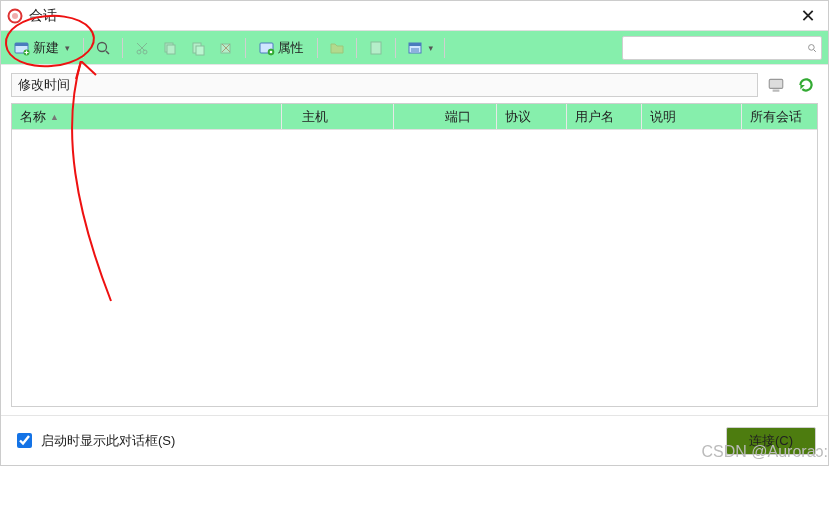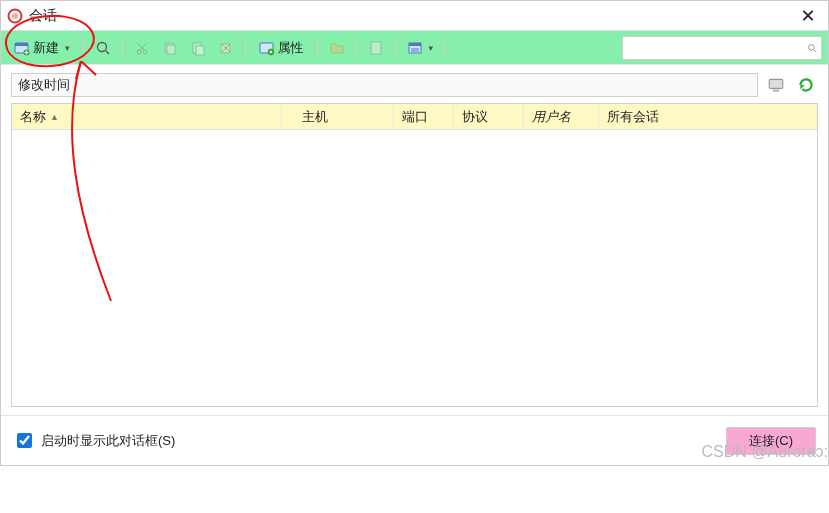--- a/index.html
+++ b/index.html
@@ -23,38 +23,38 @@
   .searchbox { flex: 1; height: 24px; border: 1px solid #cfcfcf; border-radius: 2px; display:flex; align-items:center; padding: 0 4px; margin-left: 6px; background:#fff; max-width: 200px; margin-left:auto; }
   .searchbox input { border:none; outline:none; flex:1; font-size:13px; background:transparent; }
 
   
   .pathbar { height: 28px; margin: 6px 10px 4px; display:flex; align-items:center; gap:6px; }
   .pathbar .path { flex:1; border:1px solid #cfcfcf; height:24px; display:flex; align-items:center; padding:0 6px; background:#fafafa; }
   .pathbar .ibtn { width:24px; height:24px; display:flex; align-items:center; justify-content:center; cursor:pointer; }
 
   
   .listwrap { flex:1; margin: 0 10px 8px; border:1px solid #cfcfcf; display:flex; flex-direction:column; overflow:hidden; }
-  .listhdr { height: 26px; display:flex; border-bottom:1px solid #e0e0e0; background:#fef9c3; }
+  .listhdr { height: 26px; display:flex; border-bottom:1px solid #e0e0e0; background:#86efac; }
   .col { border-right:1px solid #e8e8e8; padding: 4px 8px; display:flex; align-items:center; gap:4px; font-size:13px; }
   .col.name { flex: 0 0 270px; }
   .col.host { flex: 0 0 100px; margin-left: 12px; }
-  .col.port { flex: 0 0 60px; }
+  .col.port { flex: 0 0 60px; margin-left: 43px; }
   .col.proto { flex: 0 0 70px; }
-  .col.user { flex: 0 0 75px; font-style: italic; }
+  .col.user { flex: 0 0 75px; }
   .col.desc { flex: 0 0 100px; }
   .col.mtime { flex: 1; border-right:none; }
   .sortarr { font-size:9px; color:#777; }
   .listbody { flex:1; background:#fff; }
 
   
   .bottom { height: 50px; border-top: 1px solid #e5e5e5; display:flex; align-items:center; padding: 0 12px; gap:0; }
   .chk { display:flex; align-items:center; gap:6px; }
   .chk input { width:15px; height:15px; accent-color:#1473e6; }
   .bottom .spacer { flex:1; }
-  .btn { min-width: 90px; height: 28px; border:1px solid #cfcfcf; background:#f9a8d4; display:flex; align-items:center; justify-content:center; cursor:pointer; border-radius:2px; font-size:13px; }
+  .btn { min-width: 90px; height: 28px; border:1px solid #cfcfcf; background:#4d7c0f; display:flex; align-items:center; justify-content:center; cursor:pointer; border-radius:2px; font-size:13px; }
 
   .wm { position:absolute; right:0; bottom:4px; font-size:16px; color:#bbb; pointer-events:none; }
 
   
   .anno { position:absolute; pointer-events:none; }
   .anno.circle { left: 4px; top: 14px; width: 90px; height: 52px; border: 2.5px solid #e11; border-radius: 48% 52% 50% 50%; transform: rotate(-5deg); }
 </style>
 </head>
 <body>
 
@@ -184,20 +184,23 @@
           <span>主机</span>
         </div>
       <div class="col port">
           <span>端口</span>
         </div>
       <div class="col proto">
           <span>协议</span>
         </div>
       <div class="col user">
           <span>用户名</span>
+        </div>
+      <div class="col desc">
+          <span>说明</span>
         </div>
       <div class="col mtime">
           <span>所有会话</span>
         </div>
     </div>
     <div class="listbody"></div>
   </div>
 
   <div class="bottom">
     <label class="chk">

